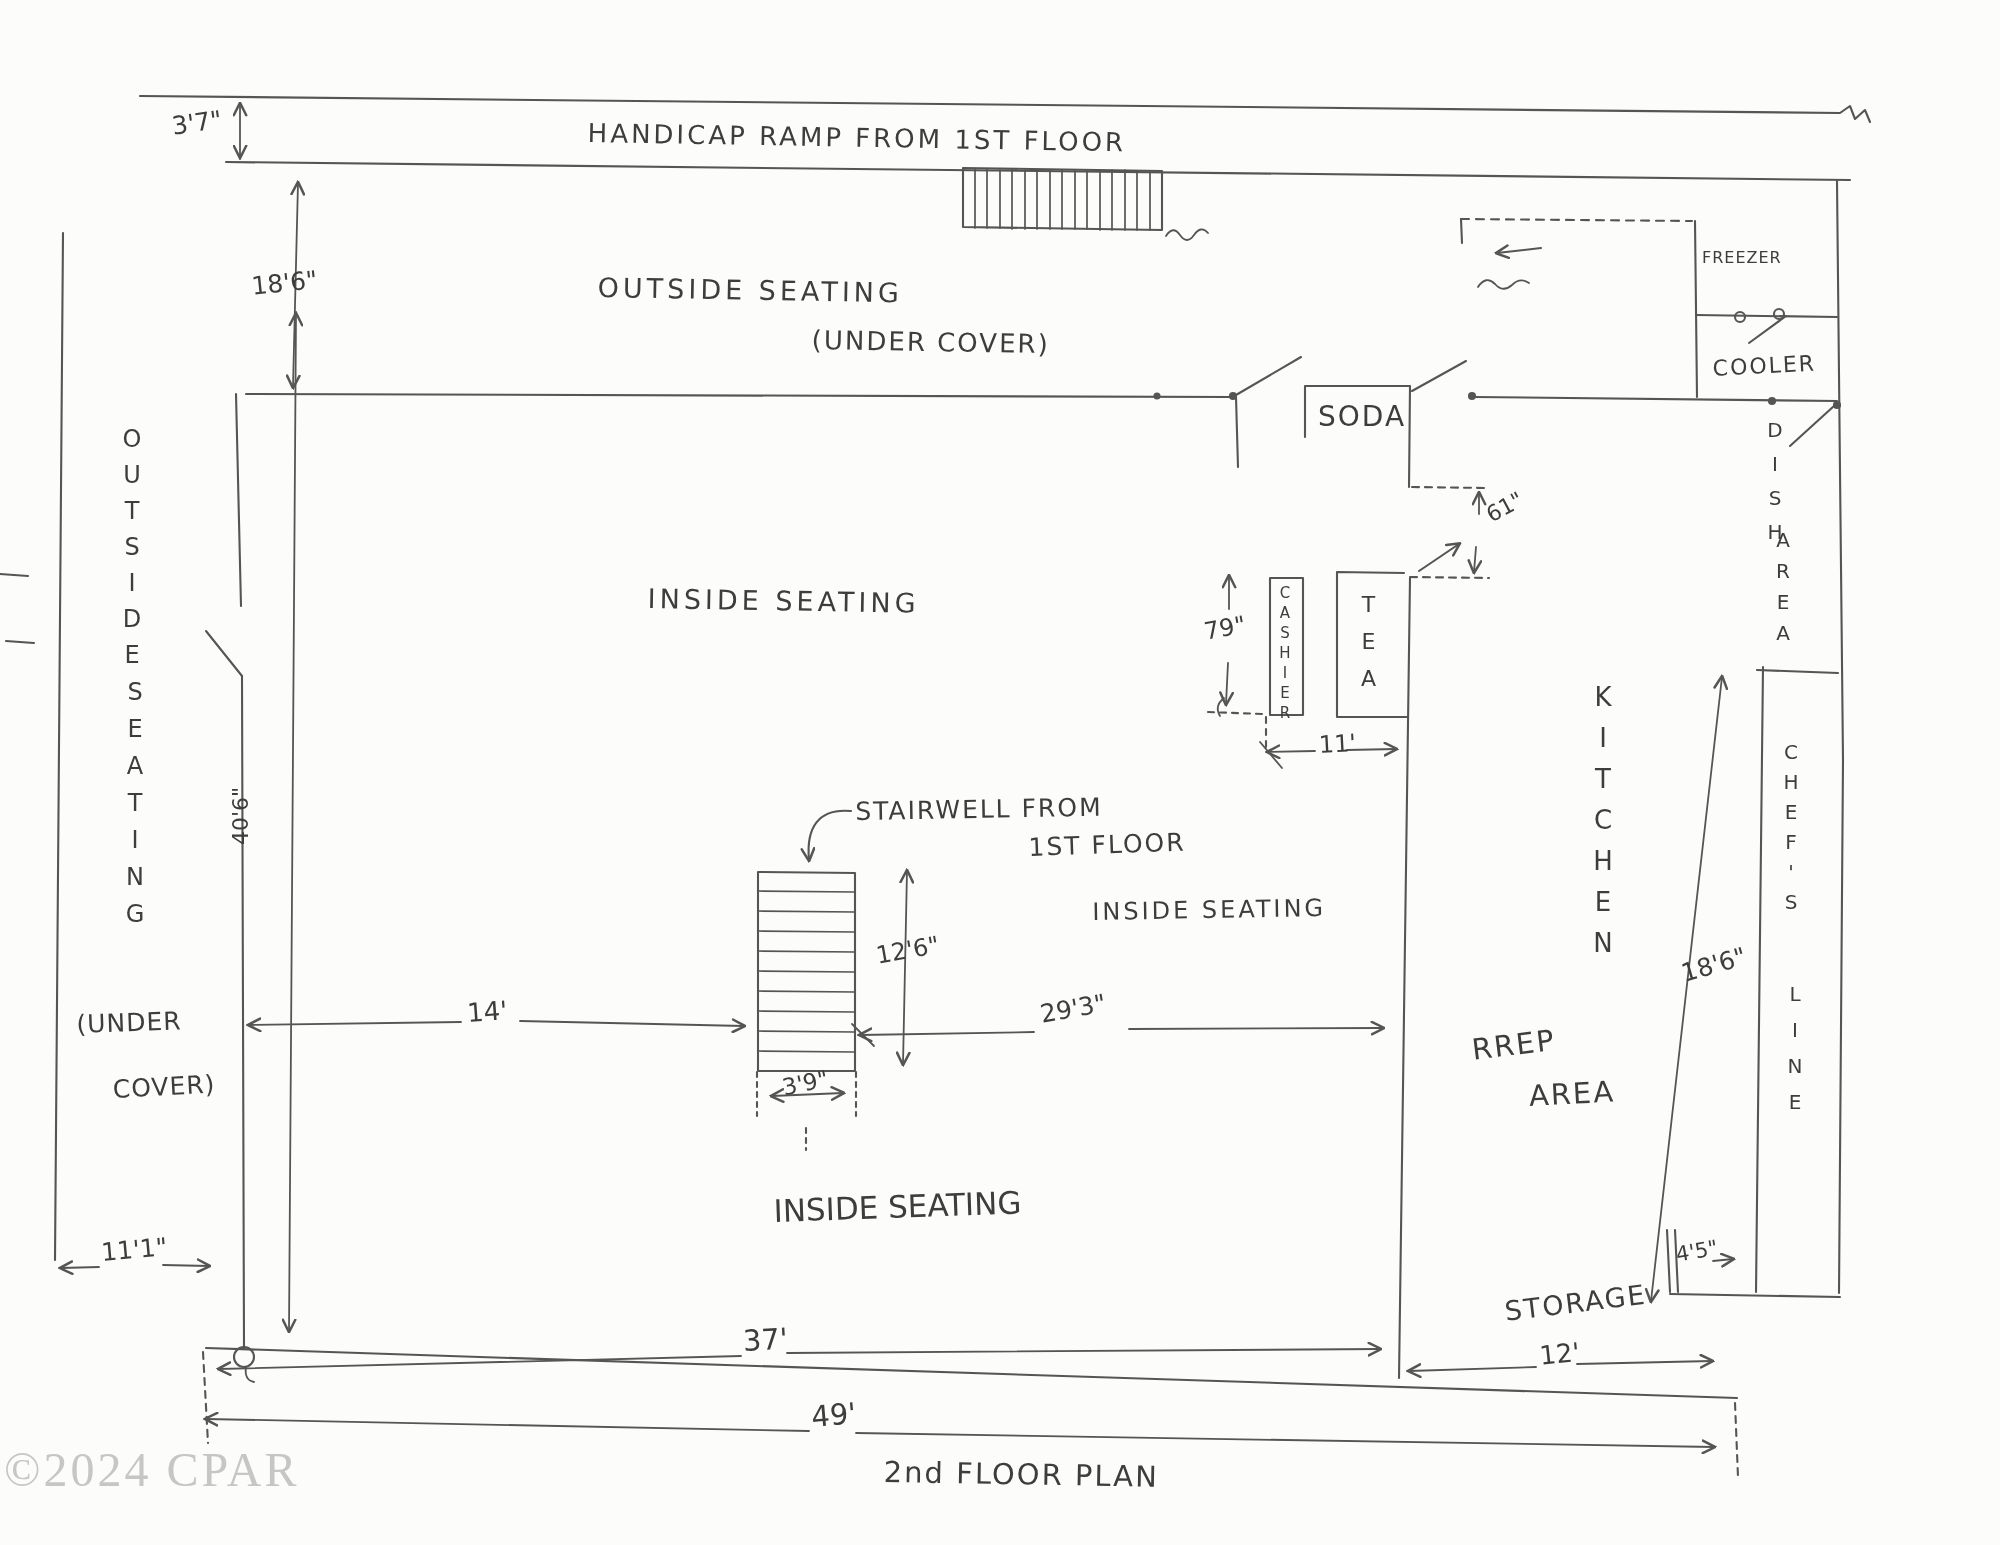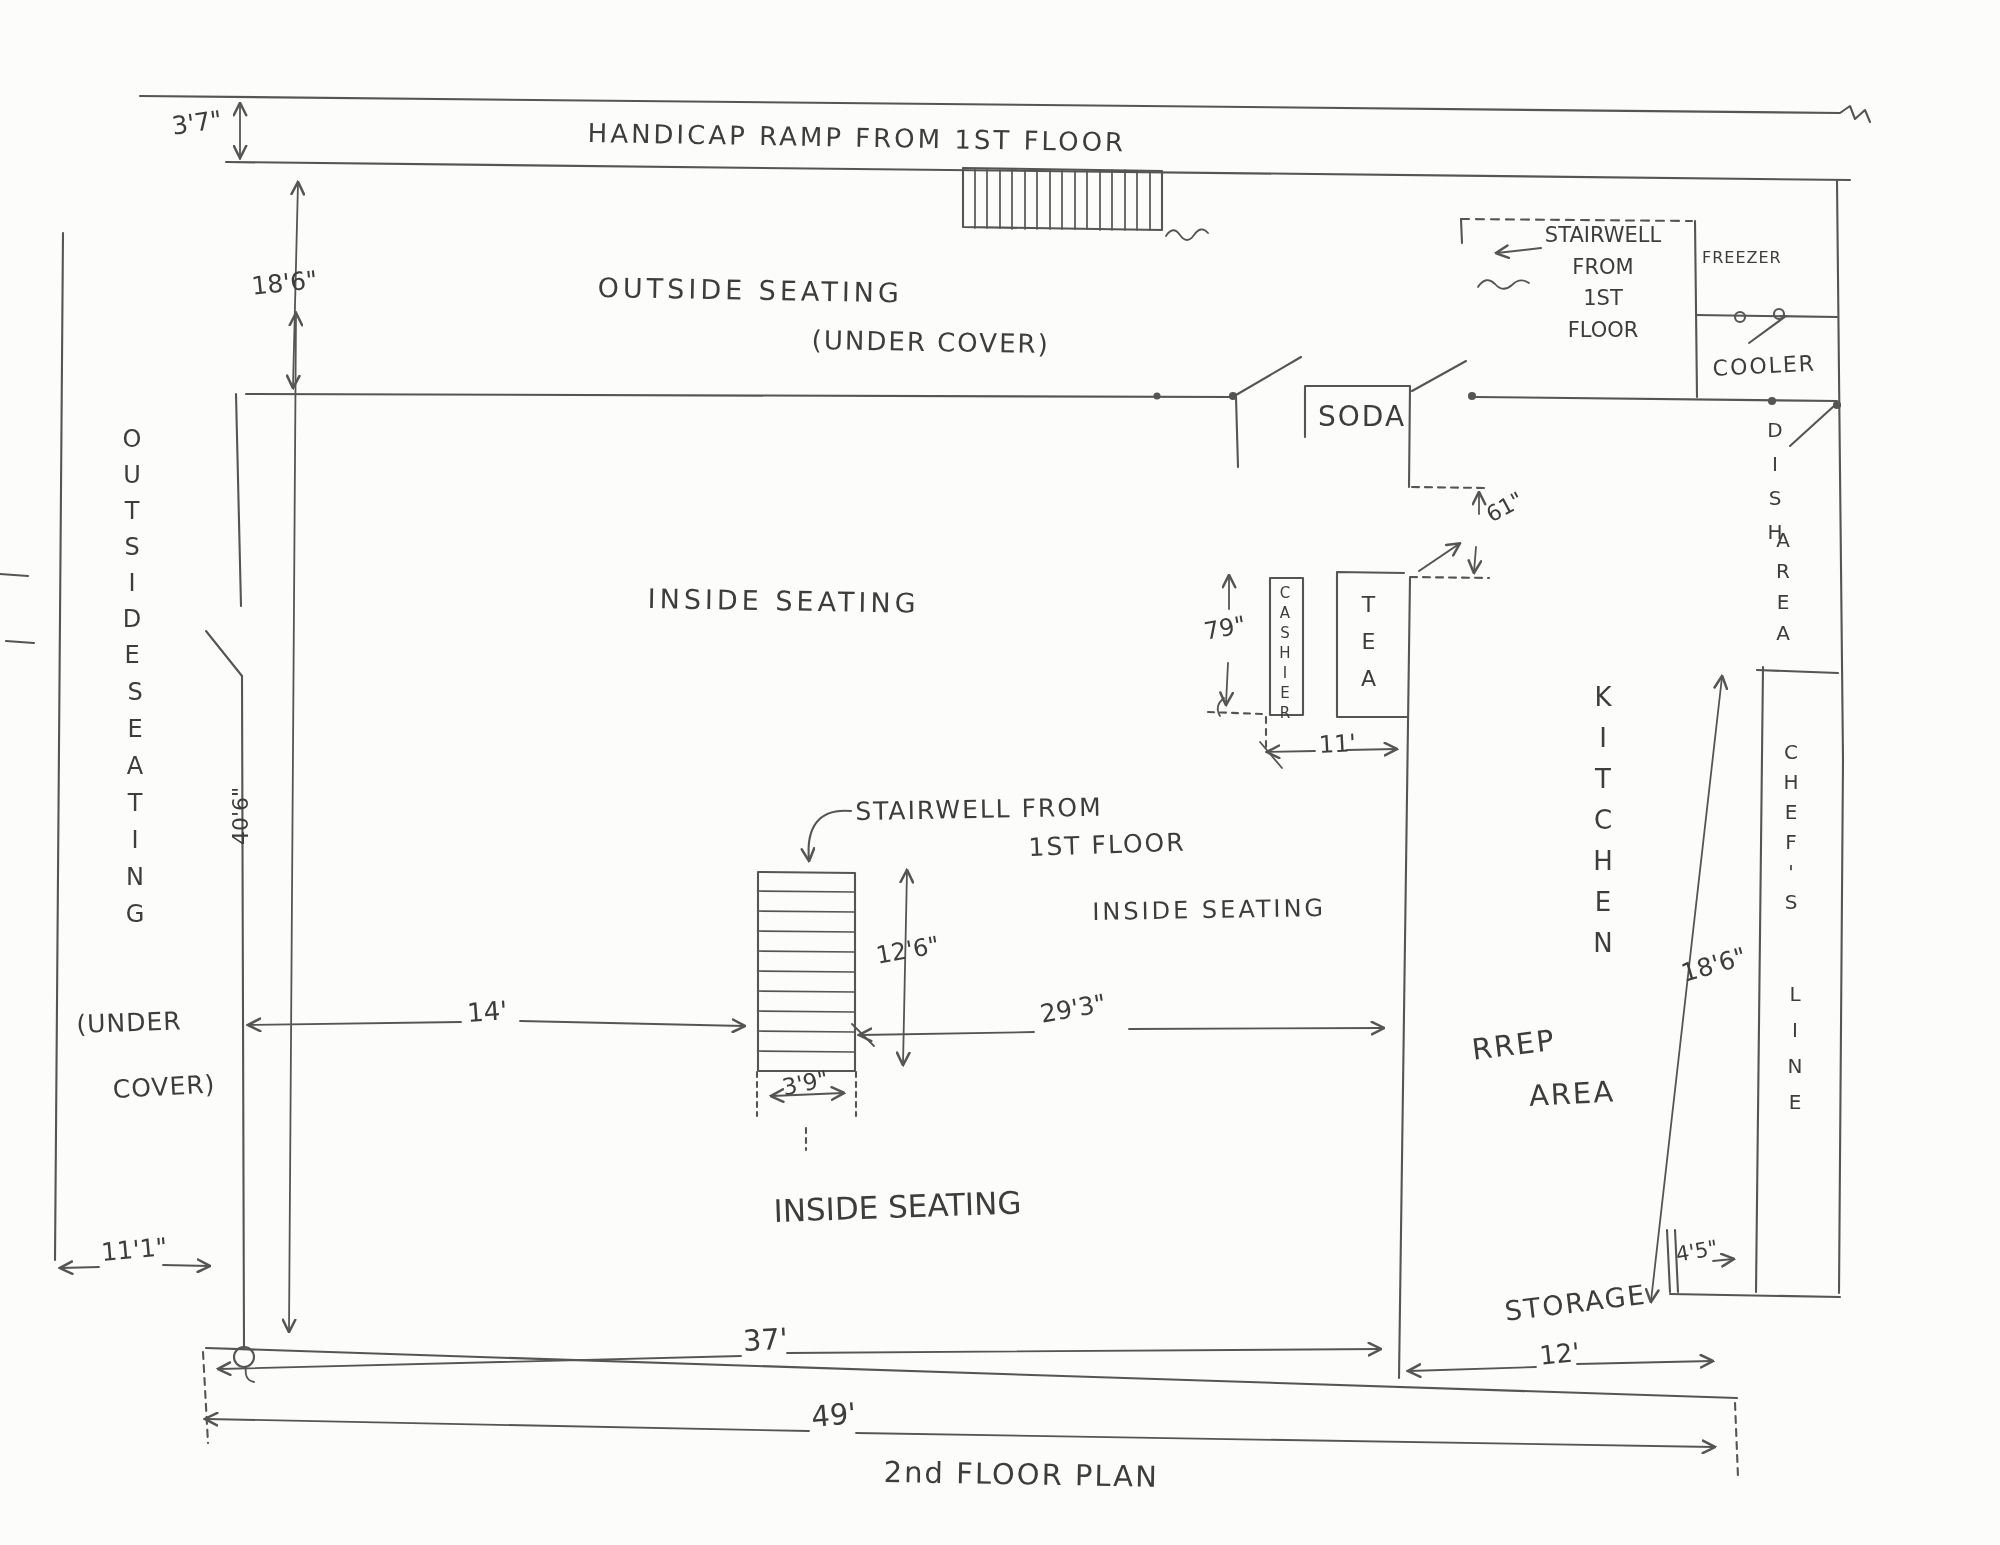--- a/index.html
+++ b/index.html
@@ -118,26 +118,20 @@
       <path d="M206,1419 L809,1431" marker-start="url(#ah)"></path>
       <path d="M856,1433 L1714,1447" marker-end="url(#ah)"></path>
     </g>
   </svg>
 
   <div class="lbl" style="left:588px;top:118px;font-size:26px;letter-spacing:3px;transform:rotate(1deg);">HANDICAP RAMP FROM 1ST FLOOR</div>
 
   <div class="lbl" style="left:598px;top:272px;font-size:27px;letter-spacing:4px;transform:rotate(1deg);">OUTSIDE SEATING</div>
   <div class="lbl" style="left:812px;top:325px;font-size:26px;letter-spacing:2px;transform:rotate(1deg);">(UNDER COVER)</div>
 
-  <div class="lbl center" style="left:1538px;top:220px;width:130px;font-size:21px;line-height:1.5;">
-    <div>STAIRWELL</div>
-    <div>FROM</div>
-    <div>1ST</div>
-    <div>FLOOR</div>
-  </div>
 
   <div class="lbl" style="left:1702px;top:248px;font-size:16px;letter-spacing:1px;">FREEZER</div>
   <div class="lbl" style="left:1712px;top:356px;font-size:22px;letter-spacing:2px;transform:rotate(-3deg);">COOLER</div>
 
   <div class="lbl" style="left:1318px;top:400px;font-size:28px;letter-spacing:2px;">SODA</div>
 
   <div class="lbl" style="left:648px;top:583px;font-size:27px;letter-spacing:4px;transform:rotate(1deg);">INSIDE SEATING</div>
 
   <div class="lbl vstack" style="left:1763px;top:418px;font-size:20px;letter-spacing:10px;">DISH</div>
   <div class="lbl vstack" style="left:1771px;top:528px;font-size:20px;letter-spacing:7px;">AREA</div>
@@ -178,14 +172,15 @@
   <div class="lbl" style="left:780px;top:1075px;font-size:23px;transform:rotate(-12deg);">3'9"</div>
   <div class="lbl" style="left:1038px;top:1000px;font-size:25px;transform:rotate(-10deg);">29'3"</div>
   <div class="lbl" style="left:1678px;top:960px;font-size:25px;transform:rotate(-16deg);">18'6"</div>
   <div class="lbl" style="left:1674px;top:1243px;font-size:21px;transform:rotate(-10deg);">4'5"</div>
   <div class="lbl" style="left:100px;top:1238px;font-size:25px;transform:rotate(-5deg);">11'1"</div>
   <div class="lbl" style="left:742px;top:1324px;font-size:29px;transform:rotate(-3deg);">37'</div>
   <div class="lbl" style="left:1538px;top:1341px;font-size:26px;transform:rotate(-6deg);">12'</div>
   <div class="lbl" style="left:810px;top:1400px;font-size:29px;transform:rotate(-5deg);">49'</div>
 
   <div class="lbl" style="left:884px;top:1455px;font-size:29px;letter-spacing:2px;transform:rotate(1deg);">2nd FLOOR PLAN</div>
+  <div class="lbl wm" style="left:4px;top:1442px;font-size:48px;letter-spacing:3px;">©2024 CPAR</div>
 
 </div>
 
 </body></html>

